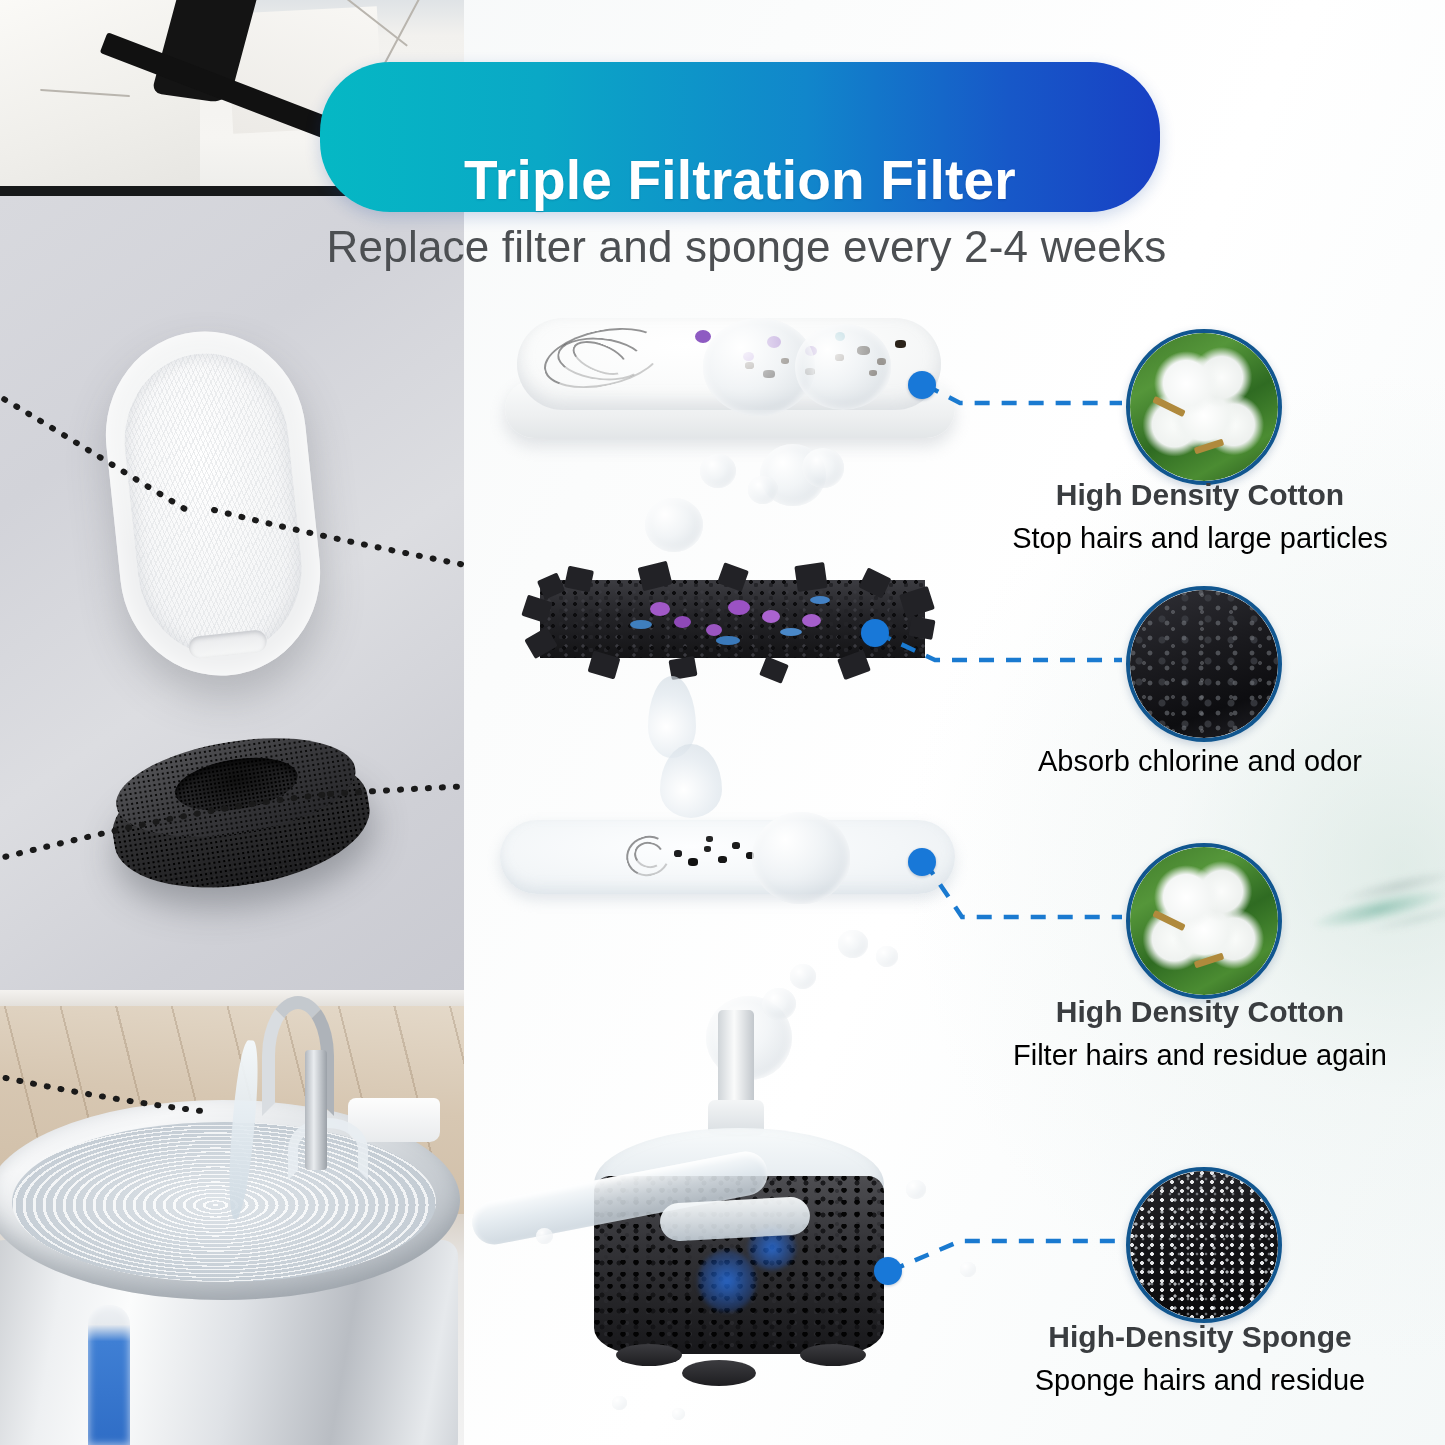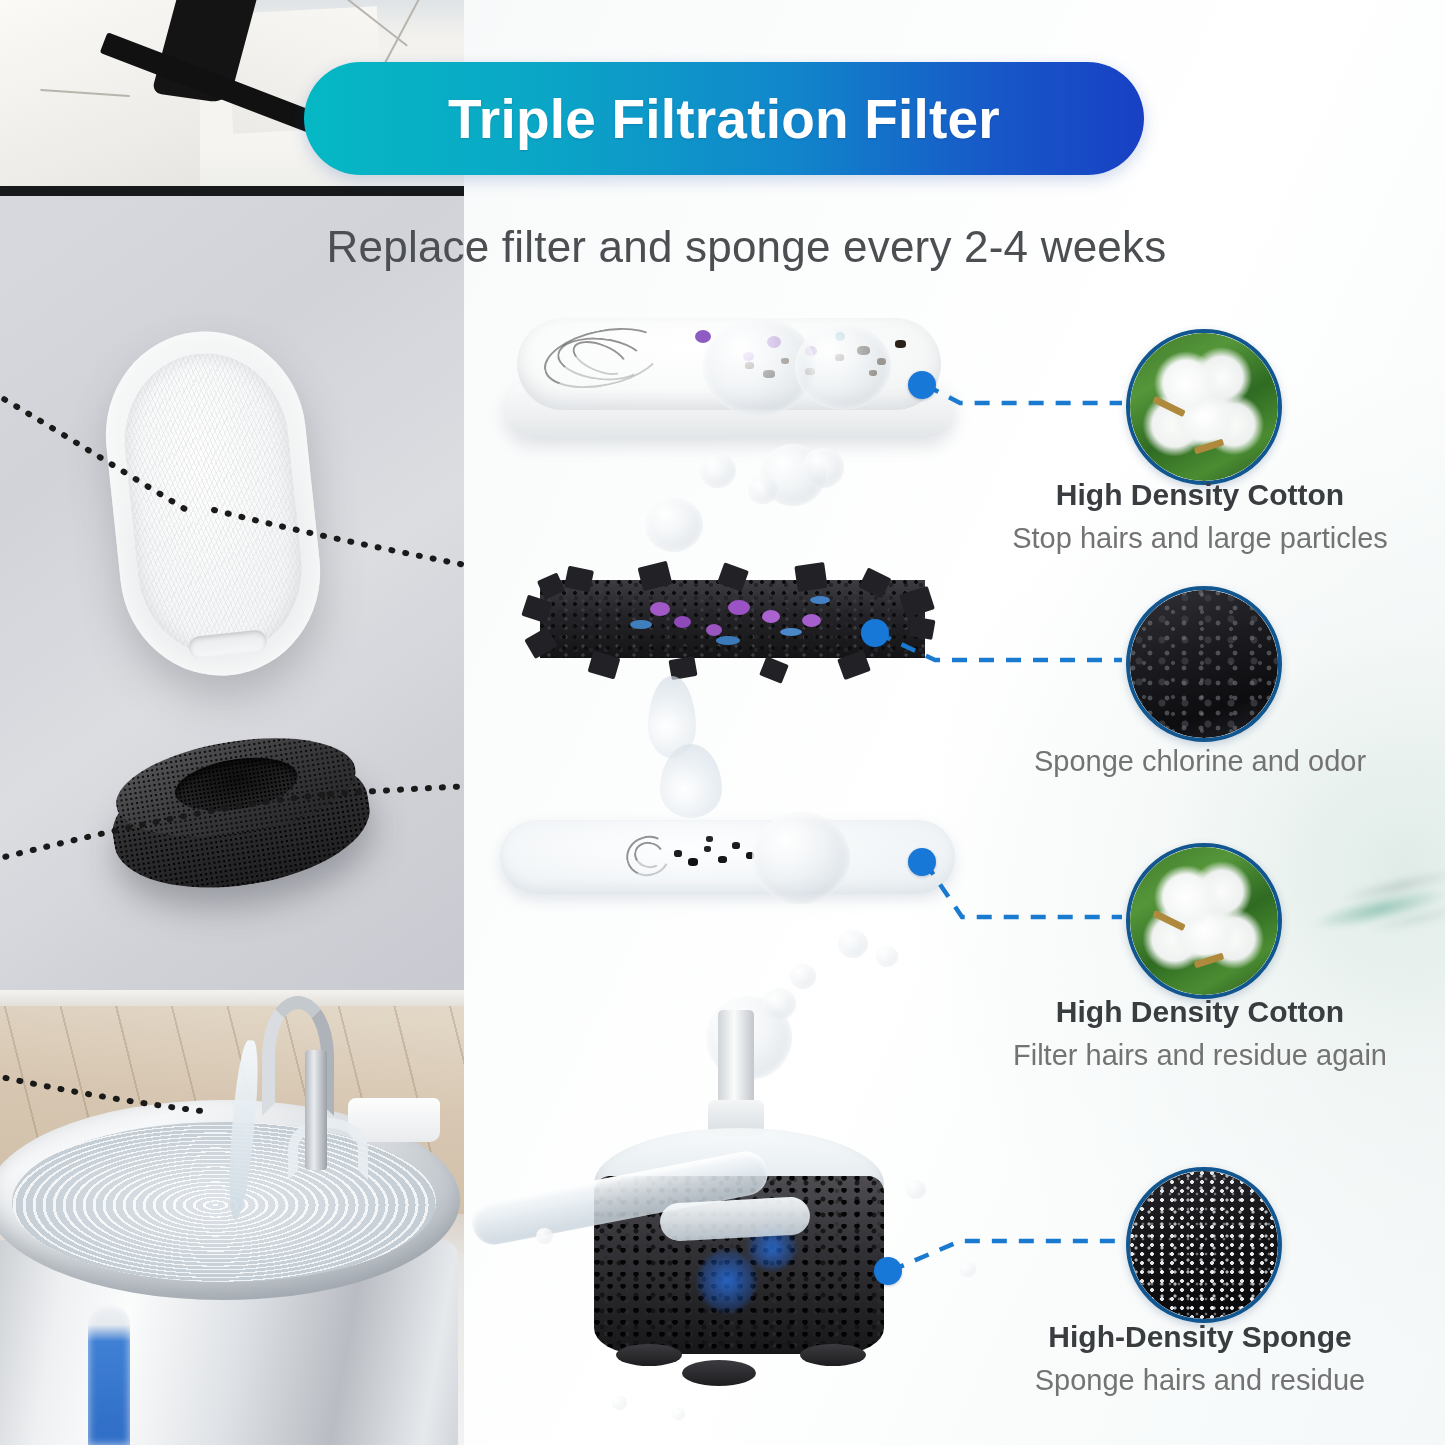--- a/index.html
+++ b/index.html
@@ -185,24 +185,24 @@
   .white-clip{
     position:absolute;left:348px;top:108px;width:92px;height:44px;
     background:linear-gradient(180deg,#fdfdfd,#e9ebed);border-radius:8px 6px 10px 14px;
   }
 
   
   .dot-svg{position:absolute;left:0;top:0;width:464px;height:1445px;pointer-events:none;}
 
   
   .title-pill{
-    position:absolute;left:304px;top:62px;width:840px;height:113px;
+    position:absolute;left:320px;top:62px;width:840px;height:150px;
     border-radius:70px;
     background:linear-gradient(90deg,#05b8c4 0%,#0aa8c6 26%,#1186cb 58%,#1758c8 82%,#1840c4 100%);
-    display:flex;align-items:center;justify-content:center;
+    display:flex;align-items:flex-end;justify-content:center;
     box-shadow:0 5px 16px rgba(22,70,160,.20);
   }
   .title-pill span{
     color:#ffffff;font-size:55px;font-weight:bold;letter-spacing:.2px;
     text-shadow:0 1px 2px rgba(0,40,90,.22);
   }
 
   .subtitle{
     position:absolute;left:0;top:222px;width:1445px;text-align:center;
     font-size:44px;color:#4c4f52;letter-spacing:.2px;
@@ -344,21 +344,21 @@
     background:
       radial-gradient(circle at 2px 2px, rgba(245,246,248,.92) 1.6px, rgba(0,0,0,0) 2.2px) 0 0/10px 9px,
       radial-gradient(circle at 6px 5px, rgba(215,218,222,.8) 1.3px, rgba(0,0,0,0) 1.9px) 0 0/13px 12px,
       radial-gradient(circle at 4px 8px, rgba(170,174,180,.6) 1.1px, rgba(0,0,0,0) 1.7px) 0 0/9px 15px,
       linear-gradient(170deg,#26262a 0%,#131316 50%,#08080a 100%);
   }
   .c-title{
     font-size:30px;font-weight:bold;color:#3a3d40;line-height:1.15;white-space:nowrap;
   }
   .c-sub{
-    font-size:29px;color:#737373;line-height:1.2;margin-top:8px;white-space:nowrap;
+    font-size:29px;color:#000000;line-height:1.2;margin-top:8px;white-space:nowrap;
   }
 
   .blue-dot{
     position:absolute;width:28px;height:28px;border-radius:50%;background:#1878d8;
     box-shadow:0 1px 3px rgba(0,40,90,.25);
   }
   .conn-svg{position:absolute;left:0;top:0;width:1445px;height:1445px;pointer-events:none;}
 </style>
 </head>
 <body>
@@ -545,21 +545,21 @@
     <div class="c-title">High Density Cotton</div>
     <div class="c-sub">Stop hairs and large particles</div>
   </div>
 
   <div class="badge" style="left:1126px;top:586px;">
     <div class="badge-inner">
       <div class="carbon-photo"></div>
     </div>
   </div>
   <div class="callout" style="left:1000px;top:736px;">
-    <div class="c-sub">Sponge chlorine and odor</div>
+    <div class="c-sub">Absorb chlorine and odor</div>
   </div>
 
   <div class="badge" style="left:1126px;top:843px;">
     <div class="badge-inner">
       <div class="cotton-photo"></div>
       <div class="cotton-stem" style="left:22px;top:70px;width:34px;height:7px;transform:rotate(26deg);"></div>
       <div class="cotton-stem" style="left:64px;top:110px;width:30px;height:7px;transform:rotate(-18deg);"></div>
     </div>
   </div>
   <div class="callout" style="left:1000px;top:995px;">

